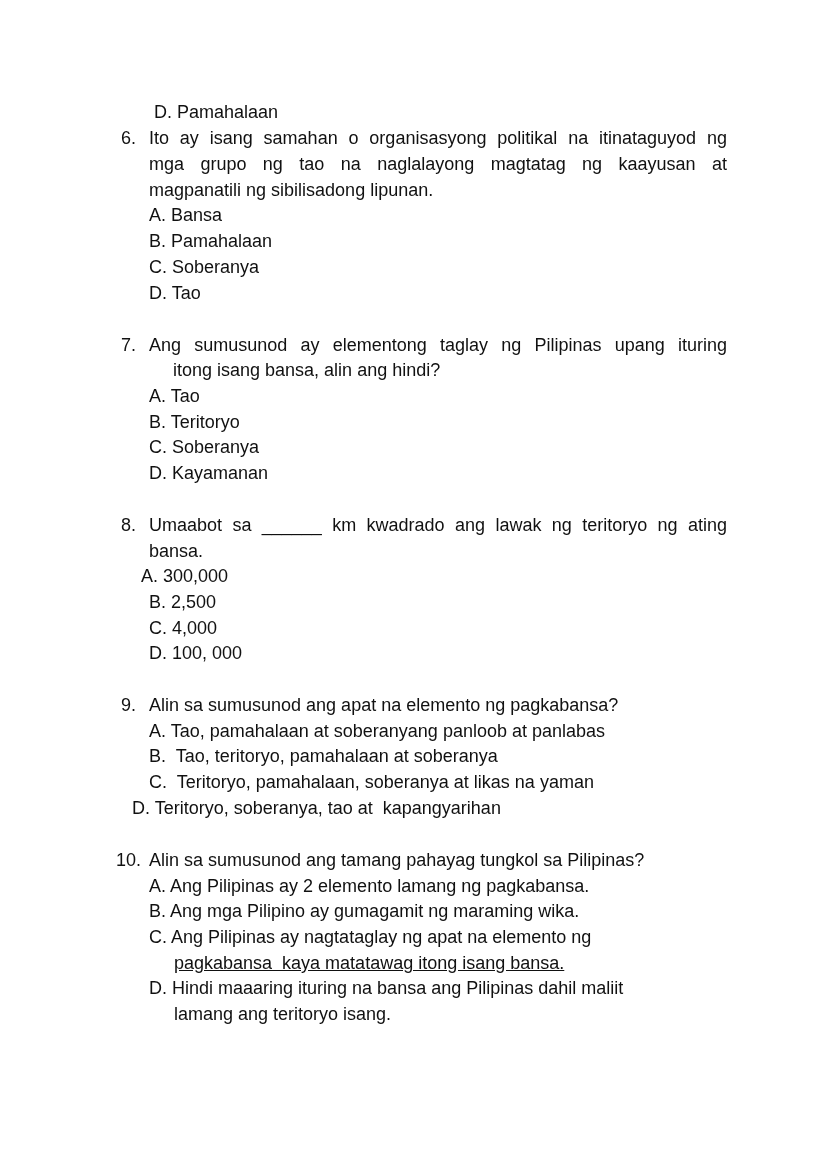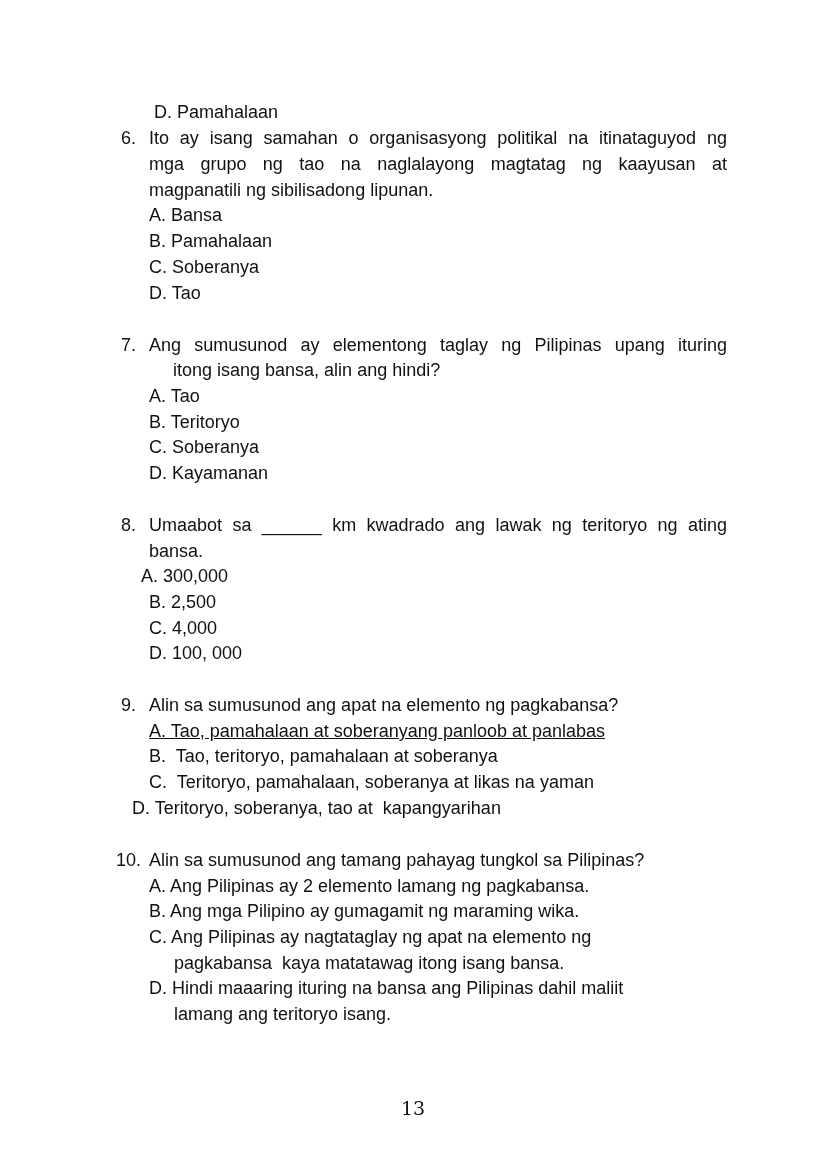--- a/index.html
+++ b/index.html
@@ -53,31 +53,30 @@
     <div class="line" style="left:149px; top:540px;">bansa.</div>
     <div class="line" style="left:141px; top:565px;">A. 300,000</div>
     <div class="line" style="left:149px; top:591px;">B. 2,500</div>
     <div class="line" style="left:149px; top:617px;text-align:center;">C. 4,000</div>
     <div class="line" style="left:149px; top:642px;">D. 100, 000</div>
   </div>
 
   <div>
     <div class="line num" style="left:121px; top:694px;">9.</div>
     <div class="line" style="left:149px; top:694px;">Alin sa sumusunod ang apat na elemento ng pagkabansa?</div>
-    <div class="line" style="left:149px; top:720px; white-space:pre;text-decoration:underline;">A. Tao, pamahalaan at soberanyang panloob at panlabas</div>
+    <div class="line" style="left:149px; top:720px; white-space:pre;">A. Tao, pamahalaan at soberanyang panloob at panlabas</div>
     <div class="line" style="left:149px; top:745px; white-space:pre;">B.  Tao, teritoryo, pamahalaan at soberanya</div>
     <div class="line" style="left:149px; top:771px; white-space:pre;">C.  Teritoryo, pamahalaan, soberanya at likas na yaman</div>
     <div class="line" style="left:132px; top:797px; white-space:pre;">D. Teritoryo, soberanya, tao at  kapangyarihan</div>
   </div>
 
   <div>
     <div class="line num" style="left:116px; top:849px;">10.</div>
     <div class="line" style="left:149px; top:849px;">Alin sa sumusunod ang tamang pahayag tungkol sa Pilipinas?</div>
     <div class="line" style="left:149px; top:875px;">A. Ang Pilipinas ay 2 elemento lamang ng pagkabansa.</div>
     <div class="line" style="left:149px; top:900px;">B. Ang mga Pilipino ay gumagamit ng maraming wika.</div>
     <div class="line" style="left:149px; top:926px;">C. Ang Pilipinas ay nagtataglay ng apat na elemento ng</div>
-    <div class="line" style="left:174px; top:952px; white-space:pre;">pagkabansa  kaya matatawag itong isang bansa.</div>
+    <div class="line" style="left:174px; top:952px; white-space:pre;text-decoration:underline;">pagkabansa  kaya matatawag itong isang bansa.</div>
     <div class="line" style="left:149px; top:977px;">D. Hindi maaaring ituring na bansa ang Pilipinas dahil maliit</div>
     <div class="line" style="left:174px; top:1003px;">lamang ang teritoryo isang.</div>
   </div>
 
-  <div class="page-number">13</div>
 </div>
 
 </body></html>

